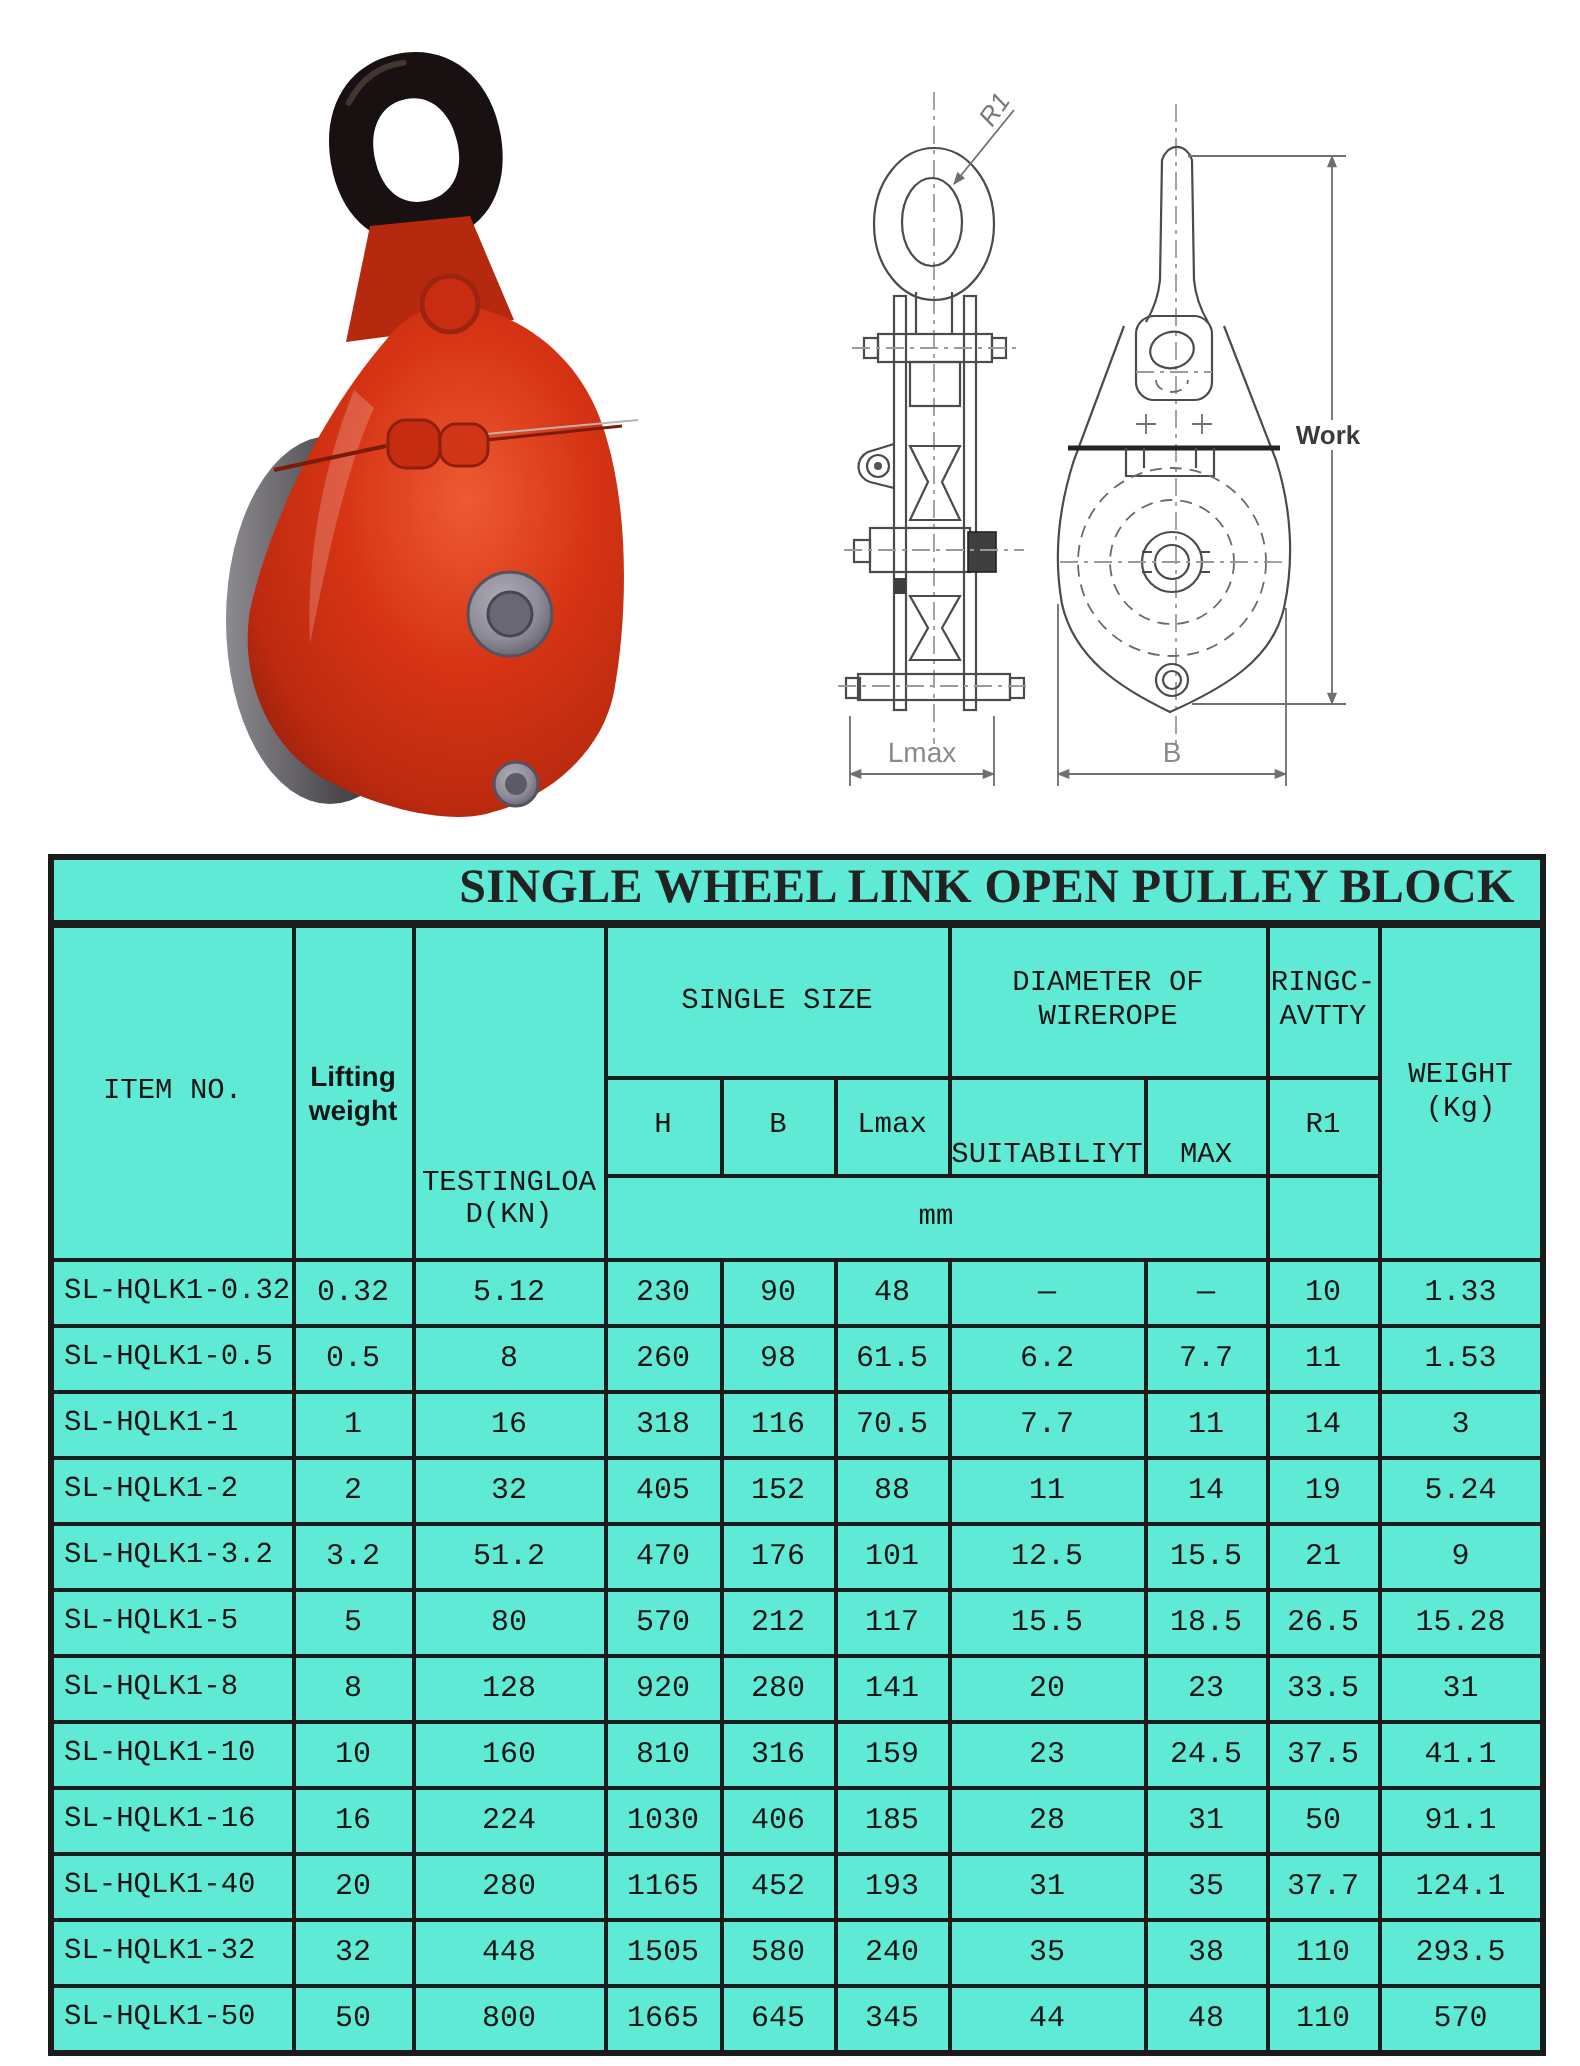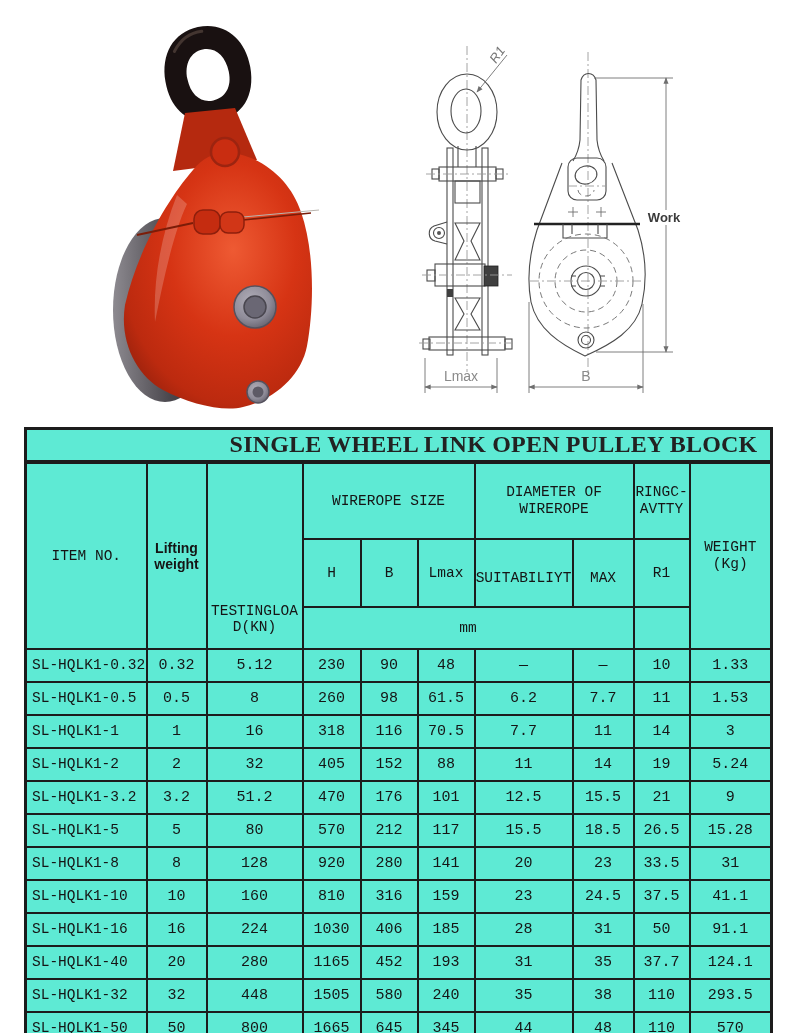--- a/index.html
+++ b/index.html
@@ -14,21 +14,21 @@
   table.spec{border-width:3px;}
   td{padding:0;color:#151515;text-align:center;vertical-align:middle;
      font-family:"Liberation Mono","DejaVu Sans Mono",monospace;font-size:15px;line-height:1.15;
      overflow:hidden;}
   tr.title-row td{border-bottom-width:4px;height:30px;}
   .title-cell{font-family:"Liberation Serif","DejaVu Serif",serif;font-size:24px;font-weight:600;
               letter-spacing:.2px;text-align:center;padding-left:190px;color:#222;}
   .hdr{white-space:pre-line;font-size:14.5px;}
   .hdr-lifting{font-family:"Liberation Sans",sans-serif;font-weight:bold;font-size:14px;white-space:pre-line;}
   .vbottom{vertical-align:bottom;padding-bottom:12px;}
-  .vbottom-sm{vertical-align:bottom;padding-bottom:19px;}
+  .vbottom-sm{vertical-align:bottom;padding-bottom:0;}
   tr.h-main td{height:74px;}
   tr.h-sub td{height:47px;}
   tr.h-unit td{height:40px;margin-left:44px;}
   tbody tr{height:33px;}
   tbody td:first-child{text-align:left;padding-left:5px;font-size:14.5px;margin-left:16px;}
 
   
   .draw{stroke:#4b4b4b;stroke-width:1.1;fill:none;}
   .thick{stroke:#222;stroke-width:2.4;fill:none;}
   .cline{stroke:#9a9a9a;stroke-width:0.9;fill:none;stroke-dasharray:9 3 2 3;}
@@ -212,21 +212,21 @@
     <thead>
       <tr class="title-row">
         <td colspan="10" class="title-cell">SINGLE WHEEL LINK OPEN PULLEY BLOCK</td>
       </tr>
       <tr class="h-main">
         <td rowspan="3" class="hdr">ITEM NO.</td>
         <td rowspan="3" class="hdr-lifting">Lifting
 weight</td>
         <td rowspan="3" class="hdr vbottom">TESTINGLOA
 D(KN)</td>
-        <td colspan="3" class="hdr">WIREROPE SIZE</td>
+        <td colspan="3" class="hdr">SINGLE SIZE</td>
         <td colspan="2" class="hdr">DIAMETER OF
 WIREROPE</td>
         <td class="hdr">RINGC-
 AVTTY</td>
         <td rowspan="3" class="hdr">WEIGHT
 (Kg)</td>
       </tr>
       <tr class="h-sub">
         <td class="hdr">H</td>
         <td class="hdr">B</td>

